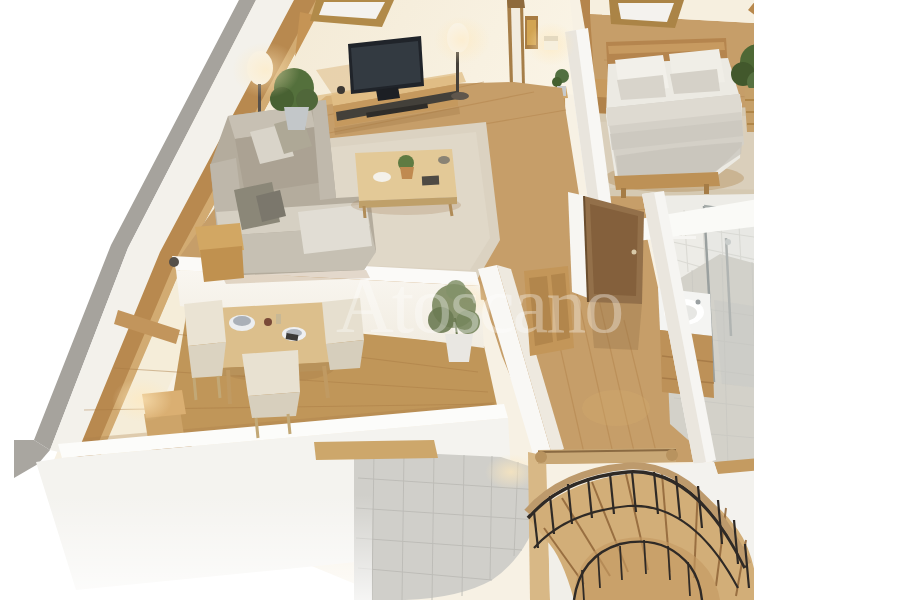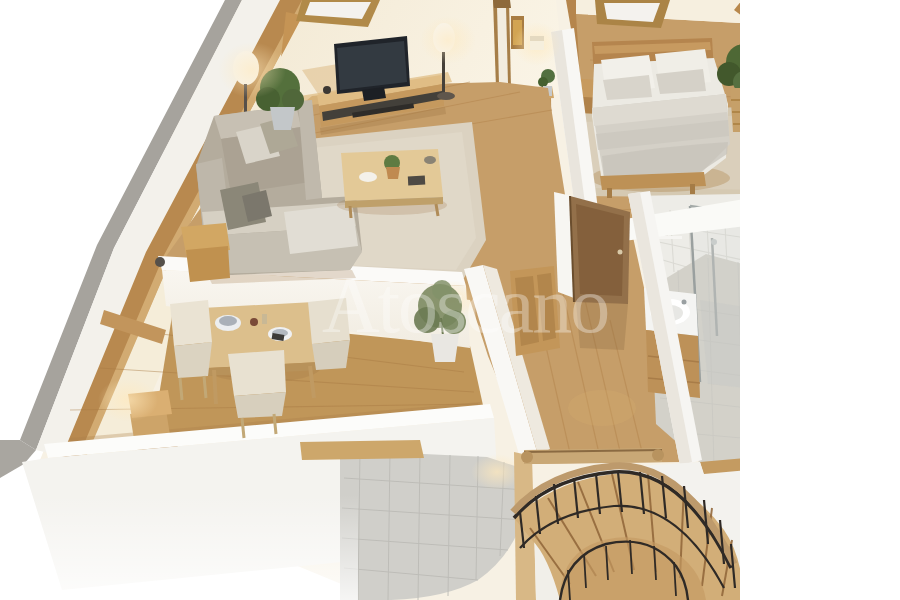--- a/index.html
+++ b/index.html
@@ -1,16 +1,16 @@
 <!DOCTYPE html>
 <html><head>
 <meta charset="utf-8">
 <style>
   html,body{margin:0;padding:0;background:#ffffff;}
-  #stage{width:740px;height:600px;position:relative;overflow:hidden;font-family:"Liberation Sans",sans-serif;}
+  #stage{width:740px;height:600px;position:relative;overflow:hidden;font-family:"Liberation Sans",sans-serif;margin-left:14px;}
 </style>
 </head>
 <body>
 <div id="stage">
 <svg width="900" height="600" viewBox="0 0 900 600" xmlns="http://www.w3.org/2000/svg">
 <defs>
   <radialGradient id="glow" cx="0.5" cy="0.5" r="0.5">
     <stop offset="0" stop-color="#ffe9bd" stop-opacity="0.8"></stop>
     <stop offset="1" stop-color="#ffe9bd" stop-opacity="0"></stop>
   </radialGradient>

